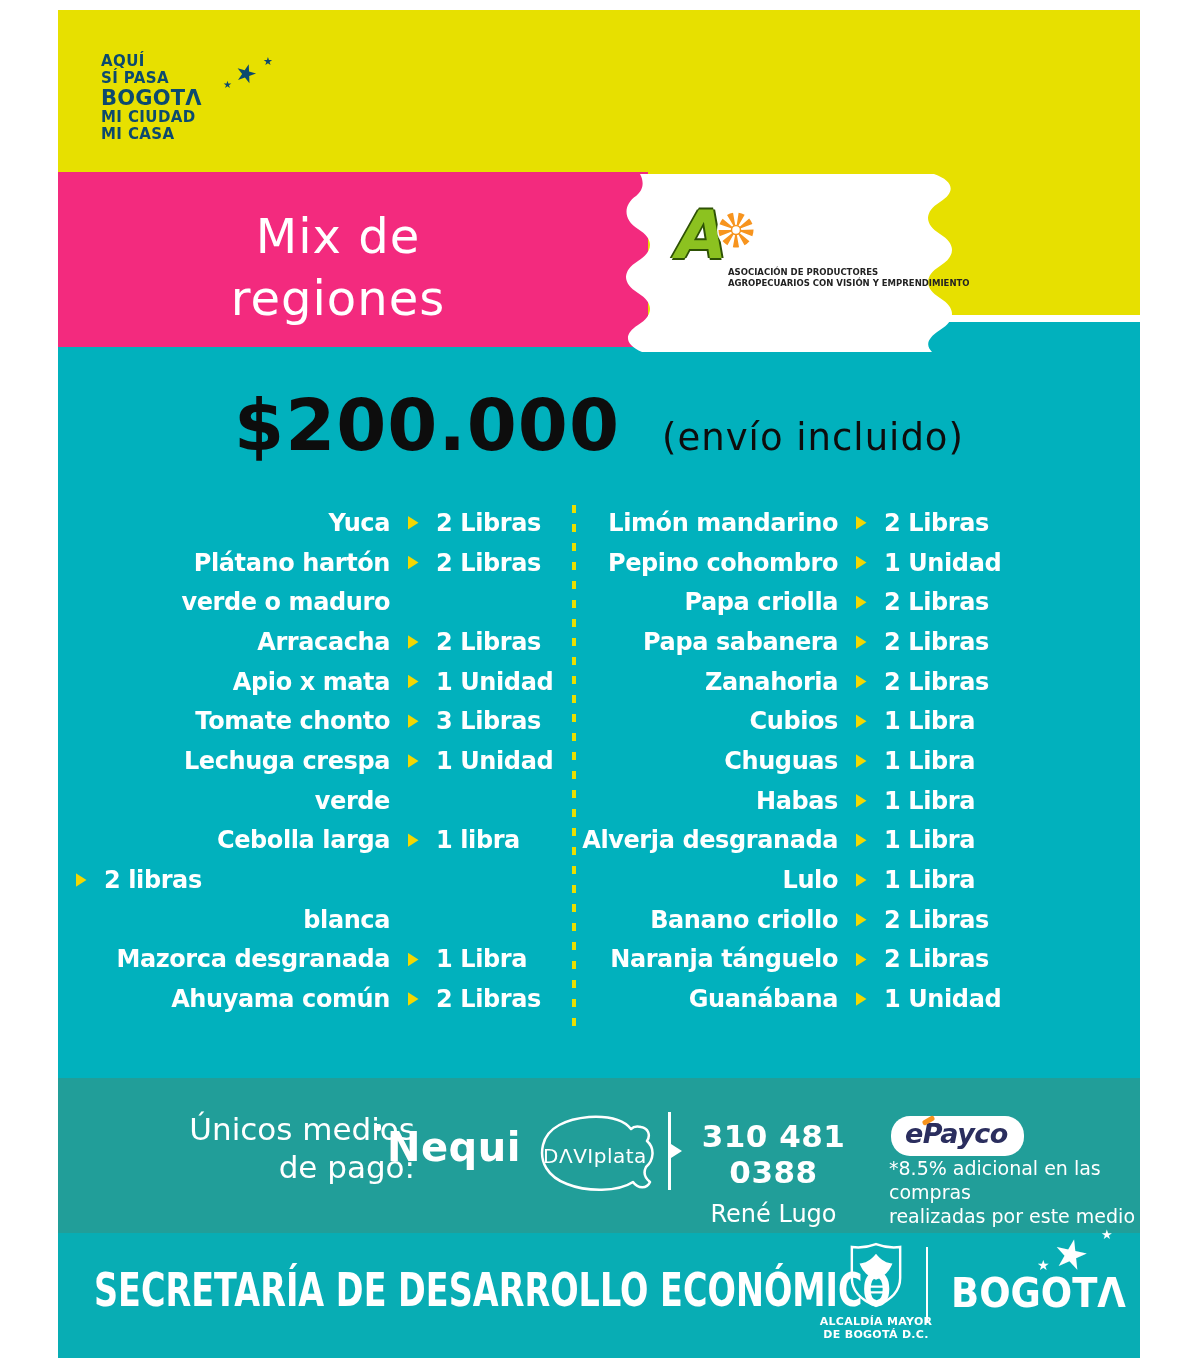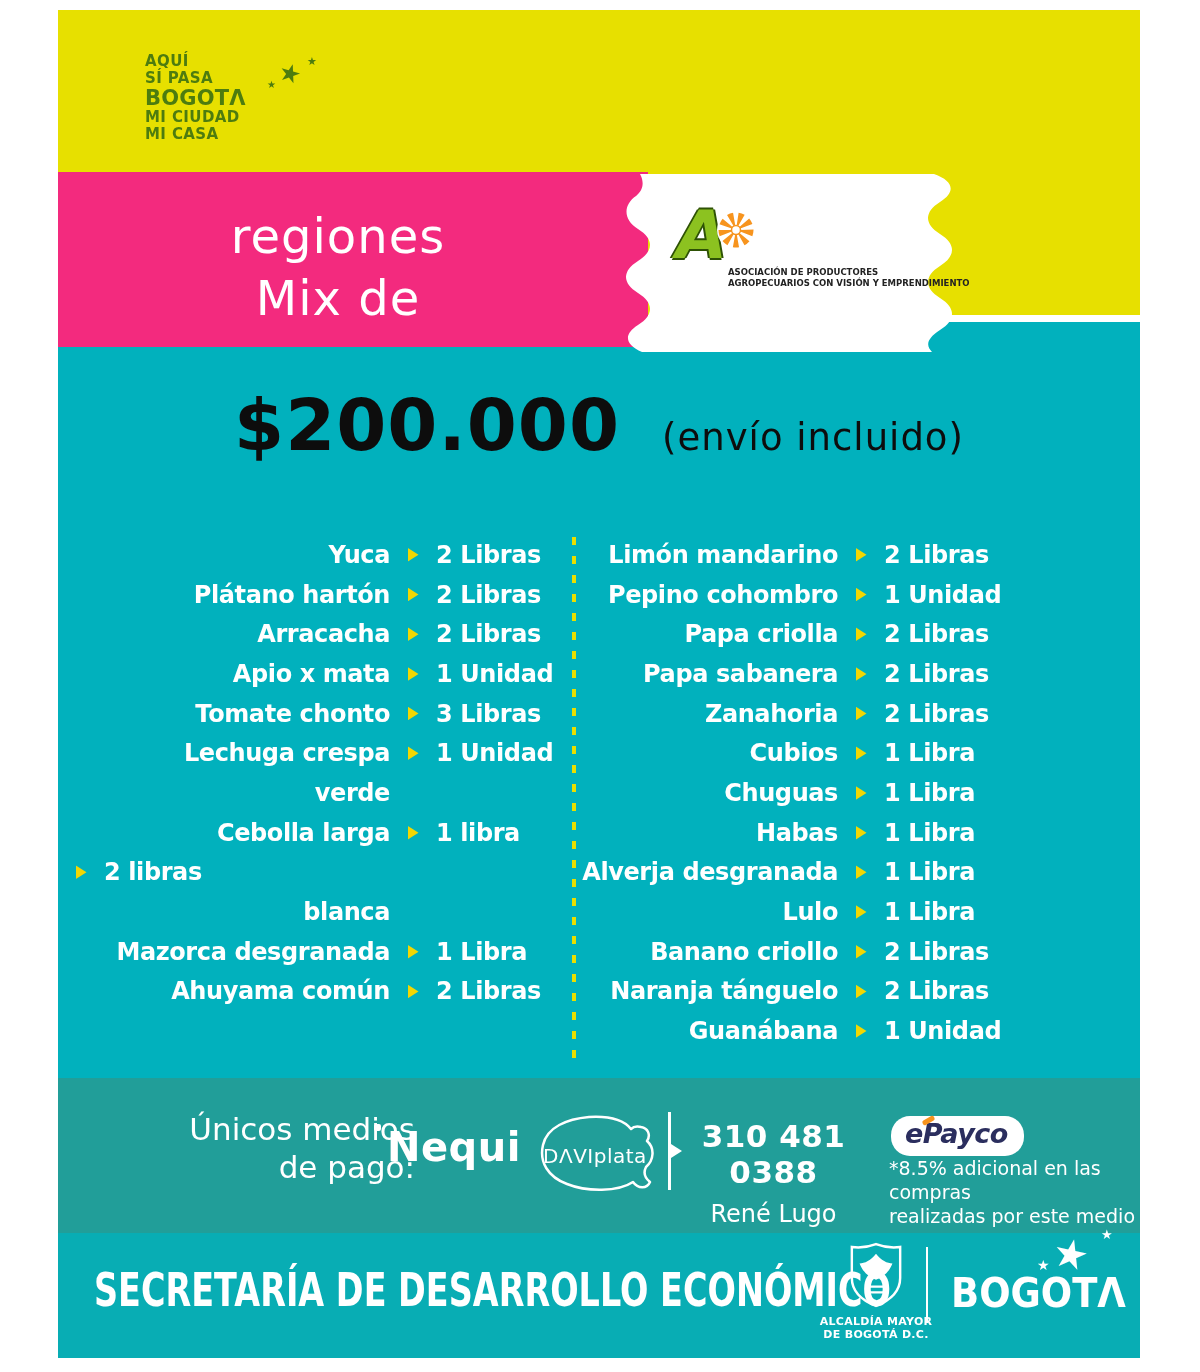--- a/index.html
+++ b/index.html
@@ -7,21 +7,21 @@
   .page { position:relative; width:1200px; height:1372px; background:#ffffff; overflow:hidden; }
 
   
   .band-yellow   { position:absolute; left:58px;  top:10px;   width:1082px; height:305px; background:#e7e000; }
   .band-teal     { position:absolute; left:58px;  top:322px;  width:1082px; height:756px; background:#01b1bd; }
   .band-pay      { position:absolute; left:58px;  top:1078px; width:1082px; height:155px; background:#219e99; }
   .band-footer   { position:absolute; left:58px;  top:1233px; width:1082px; height:125px; background:#08adb4; }
   .band-pink     { position:absolute; left:58px;  top:172px;  width:590px;  height:175px; background:#f32a7e; }
 
   
-  .toplogo { position:absolute; left:101px; top:53px; color:#4d7c0f; font-weight:700;margin-left:44px; }
+  .toplogo { position:absolute; left:101px; top:53px; color:#0c4a6e; font-weight:700; }
   .tl-sm    { font-size:15px; line-height:17px; letter-spacing:0.4px; }
   .tl-brand { font-size:21px; line-height:22px; letter-spacing:0.2px; }
   .tl-stars { position:absolute; left:122px; top:10px; width:60px; height:40px; }
   .tl-star-big  { position:absolute; left:12px; top:-4px; font-size:25px; transform:rotate(16deg); }
   .tl-star-sm   { position:absolute; left:0px;  top:16px; font-size:10px; }
   .tl-star-out  { position:absolute; left:40px; top:-8px; font-size:11px; }
 
   
   .mix-title { position:absolute; left:58px; top:205px; width:560px; text-align:center;
                color:#ffffff; font-size:48px; font-weight:500; line-height:62px; letter-spacing:1px; }
@@ -37,21 +37,21 @@
                text-shadow:-2px 0 #2e5205, 2px 0 #2e5205, 0 -2px #2e5205, 0 2px #2e5205; }
   .apave-tag { margin:0 0 0 80px; color:#222222; font-weight:700; font-size:8.5px; line-height:11px; white-space:nowrap; }
 
   
   .price-row { position:absolute; left:58px; top:383px; width:1082px; display:flex; justify-content:center;
                align-items:baseline; gap:42px; color:#0d0d0d; }
   .price-amount { font-size:72px; font-weight:700; letter-spacing:1px; }
   .price-note   { font-size:37px; font-weight:400; letter-spacing:1px; }
 
   
-  .products { position:absolute; left:58px; top:503px; width:1082px; height:532px; color:#ffffff;margin-top:32px; }
+  .products { position:absolute; left:58px; top:503px; width:1082px; height:532px; color:#ffffff; }
   .pcol { position:absolute; top:0; }
   .pcol-left  { left:0px;   width:500px; }
   .pcol-right { left:534px; width:548px; }
   .prow { height:39.7px; display:flex; align-items:center; }
   .plabel { display:flex; justify-content:flex-end; }
   .pcol-left  .plabel { width:332px; }
   .pcol-right .plabel { width:246px;justify-content:flex-end; }
   .plabel span { white-space:nowrap; font-size:24px; font-weight:700; letter-spacing:-0.4px; }
   .parrow { width:46px; display:flex; justify-content:center; }
   .parrow i { display:block; width:11px; height:14px; background:#f2d703;
@@ -114,22 +114,22 @@
     <div class="tl-sm">MI CASA</div>
     <div class="tl-stars">
       <span class="tl-star-big">★</span>
       <span class="tl-star-sm">★</span>
       <span class="tl-star-out">★</span>
     </div>
   </div>
 
   <div class="band-pink"></div>
   <div class="mix-title">
+    <div>Mix de</div>
     <div>regiones</div>
-    <div>Mix de</div>
   </div>
 
   <svg class="white-ribbon" width="352" height="178" viewBox="0 0 352 178">
     <path fill="#ffffff" d="M28,0 L322,0 C342,7 344,18 328,28 C312,38 312,50 328,60 C344,70 344,82 328,92
       C312,102 312,114 328,124 C344,134 344,146 328,156 C314,165 314,172 320,178 L30,178
       C12,170 12,160 26,151 C42,141 42,129 26,119 C10,109 10,97 26,87 C42,77 42,65 26,55
       C10,45 12,30 24,22 C32,16 32,7 28,0 Z"></path>
   </svg>
 
   <div class="apave-box">
@@ -169,20 +169,29 @@
   <div class="prow">
     <div class="plabel">
             <span>Plátano hartón</span>
           </div>
     <div class="parrow">
             <i></i>
           </div>
     <div class="pqty">2 Libras</div>
   </div>
 
+  <div class="prow">
+    <div class="plabel">
+            <span>verde o maduro</span>
+          </div>
+    <div class="parrow">
+            <i style="visibility: hidden;"></i>
+          </div>
+    <div class="pqty"></div>
+  </div>
 
   <div class="prow">
     <div class="plabel">
             <span>Arracacha</span>
           </div>
     <div class="parrow">
             <i></i>
           </div>
     <div class="pqty">2 Libras</div>
   </div>

